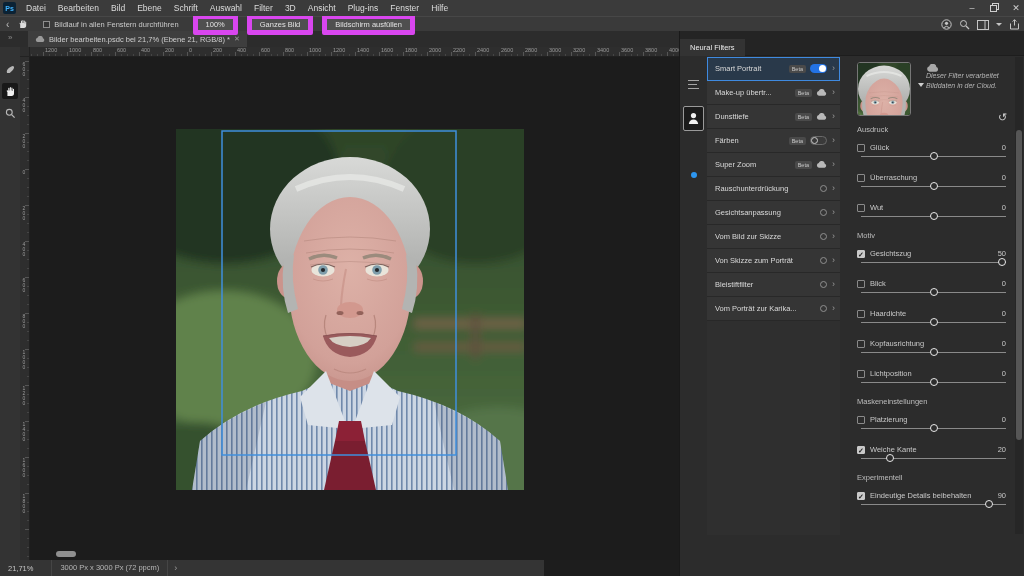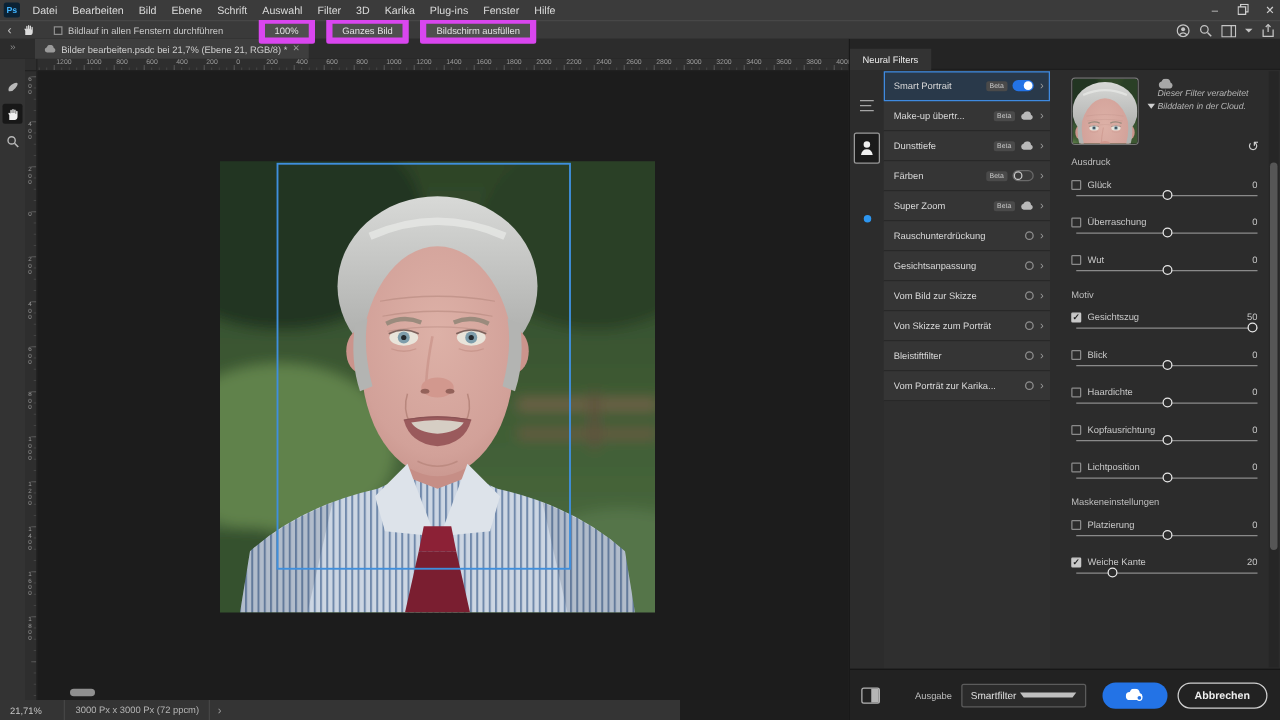--- a/index.html
+++ b/index.html
@@ -8,21 +8,21 @@
   .menubar{position:absolute;left:0;top:0;width:1024px;height:16px;background:#3b3b3b;display:flex;align-items:center;z-index:30;}
   .ps-logo{width:13px;height:12px;margin:0 4px 0 3px;border-radius:2px;background:#0b2234;color:#40b4ff;font-size:7px;font-weight:bold;display:flex;align-items:center;justify-content:center;}
   .menu-item{font-size:8.5px;color:#dcdcdc;padding:0 6px;line-height:16px;white-space:nowrap;}
   .win-controls{position:absolute;right:2px;top:0;height:16px;display:flex;align-items:center;gap:10px;}
   .win-btn{color:#cfcfcf;font-size:9px;line-height:1;width:12px;text-align:center;}
   
   .optionsbar{position:absolute;left:0;top:16px;width:1024px;height:15px;background:#3a3a3a;border-top:1px solid #474747;display:flex;align-items:center;z-index:29;}
   .back-chev{color:#c0c0c0;font-size:10px;margin:0 8px 0 6px;}
   .tool-ind{width:12px;height:12px;margin-right:14px;display:flex;align-items:center;justify-content:center;}
   .ob-check{width:7px;height:7px;border:1px solid #8d8d8d;background:#333;margin-right:4px;}
-  .ob-label{font-size:7.5px;color:#c9c9c9;margin-right:28px;}
+  .ob-label{font-size:7.5px;color:#c9c9c9;margin-right:14px;}
   .opt-btn{background:#4f4f4f;border:5px solid #d946ef;border-radius:2px;color:#e2e2e2;font-size:7.5px;padding:1px 8px;margin-right:9px;white-space:nowrap;}
   .ob-right{position:absolute;right:4px;top:0;height:15px;display:flex;align-items:center;gap:7px;}
   .ob-right svg{display:block;}
   
   .tabbar{position:absolute;left:0;top:31px;width:679px;height:16px;background:#2c2c2c;z-index:28;}
   .dbl-chev{position:absolute;left:8px;top:2px;color:#8a8a8a;font-size:8px;}
   .doc-tab{position:absolute;left:28px;top:0;height:16px;background:#3e3e3e;display:flex;align-items:center;gap:4px;padding:0 7px;}
   .doc-tab-title{font-size:7.5px;color:#cfcfcf;white-space:nowrap;}
   .doc-close{color:#9a9a9a;font-size:7px;}
   
@@ -121,21 +121,21 @@
     <div class="menu-item">Ebene</div>
 
     <div class="menu-item">Schrift</div>
 
     <div class="menu-item">Auswahl</div>
 
     <div class="menu-item">Filter</div>
 
     <div class="menu-item">3D</div>
 
-    <div class="menu-item">Karika</div>
+    <div class="menu-item">Ansicht</div>
 
     <div class="menu-item">Plug-ins</div>
 
     <div class="menu-item">Fenster</div>
 
     <div class="menu-item">Hilfe</div>
 
   <div class="win-controls">
     <span class="win-btn">–</span>
     <span class="win-btn">
@@ -680,37 +680,38 @@
               <span class="slider-value">20</span>
             </div>
             <div class="track">
               <div class="track-line"></div>
               <div class="knob" style="left: 20%;"></div>
             </div>
           </div>
 
       </div>
 
+      <div class="section">
+        <div class="section-title">Experimentell</div>
+
+          <div class="slider">
+            <div class="slider-top">
+              <span class="cb on">
+              <span class="tick">✓</span>
+            </span>
+              <span class="slider-label">Eindeutige Details beibehalten</span>
+              <span class="slider-value">90</span>
+            </div>
+            <div class="track">
+              <div class="track-line"></div>
+              <div class="knob" style="left: 88%;"></div>
+            </div>
+          </div>
+
+      </div>
 
   </div>
 
   <div class="nf-scrolltrack">
     <div class="nf-scrollthumb"></div>
   </div>
 
-  <div class="nf-footer">
-    <div class="cmp">
-        <div class="cmp-half"></div>
-      </div>
-    <span class="out-label">Ausgabe</span>
-    <div class="select">
-      <span>Smartfilter</span>
-      <span class="tri"></span>
-    </div>
-    <div class="ok-btn">
-      <svg width="16" height="11" viewBox="0 0 16 11">
-        <path d="M4,9 A3.2,3.2 0 0 1 3.8,2.6 A4.2,4.2 0 0 1 11.9,3.4 A2.9,2.9 0 0 1 11.7,9 Z" fill="#ffffff"></path>
-        <circle cx="11.5" cy="7.2" r="2" fill="#2373e6" stroke="#ffffff" stroke-width="1"></circle>
-      </svg>
-    </div>
-    <div class="cancel-btn">Abbrechen</div>
-  </div>
 </div>
 
 </body></html>

